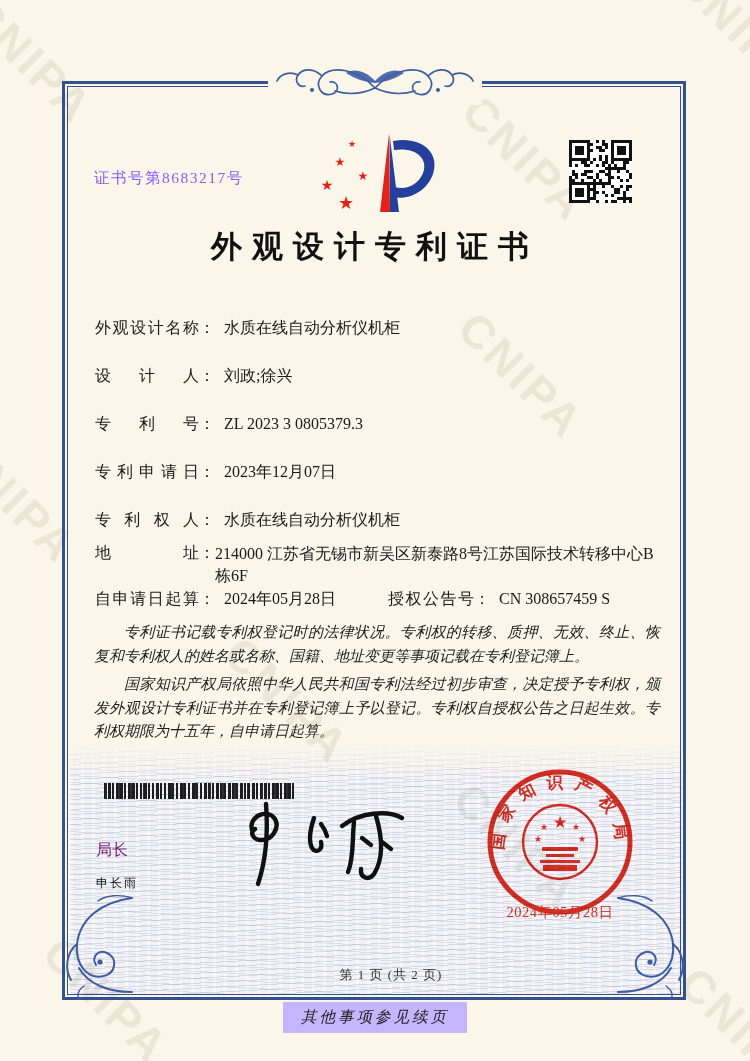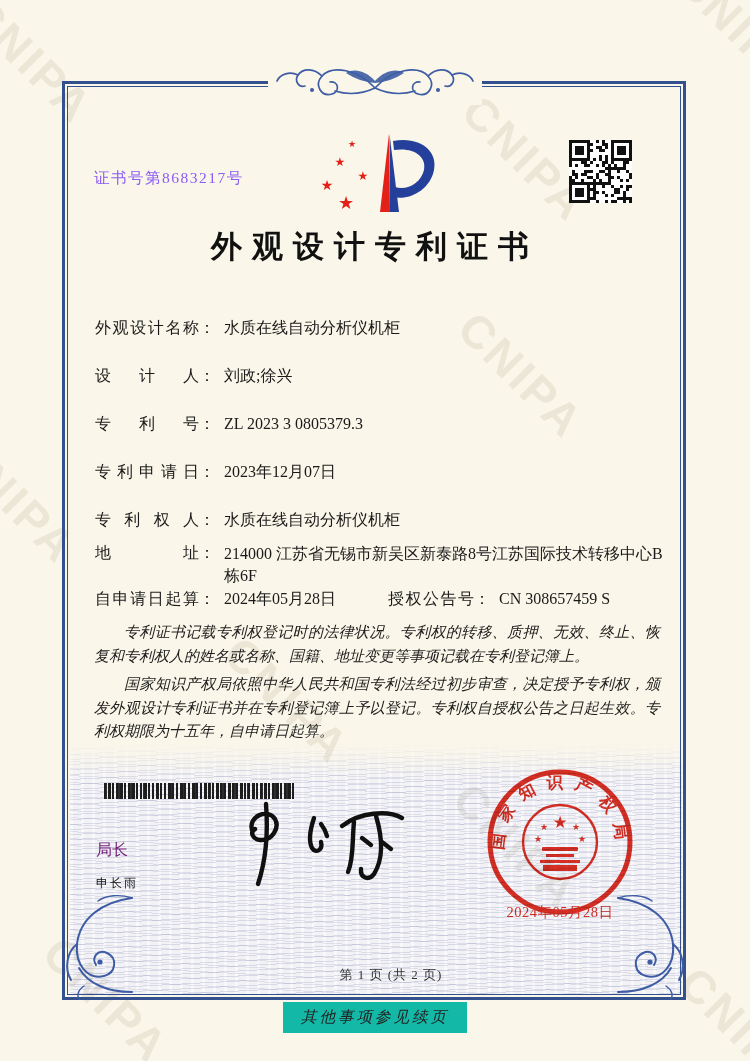--- a/index.html
+++ b/index.html
@@ -55,21 +55,21 @@
     position:absolute;left:0;top:226px;width:100%;text-align:center;z-index:5;
     font-size:31px;font-weight:bold;letter-spacing:10px;color:#111;
   }
   
   .fields{position:absolute;left:95px;top:318px;width:570px;z-index:5;font-size:16px;}
   .frow{position:absolute;left:0;white-space:nowrap;}
   .r0{top:0;} .r1{top:48px;} .r2{top:96px;} .r3{top:144px;} .r4{top:192px;}
   .r5{top:225px;} .r6{top:271px;}
   .flabel{display:inline-block;width:104px;text-align:justify;text-align-last:justify;vertical-align:top;}
   .fvalue{margin-left:9px;}
-  .addr-value{display:inline-block;margin-left:9px;width:452px;white-space:normal;line-height:22px;vertical-align:top;}
+  .addr-value{display:inline-block;width:452px;white-space:normal;line-height:22px;vertical-align:top;}
   .pair2{position:absolute;left:293px;top:0;white-space:nowrap;}
   .flabel-s{display:inline-block;width:86px;text-align:justify;text-align-last:justify;}
   
   .paras{
     position:absolute;left:94px;top:621px;width:566px;z-index:5;
     font-style:italic;font-size:15px;line-height:23.5px;text-align:justify;color:#1c1c1c;
   }
   .paras p{margin:0;text-indent:2em;}
   .paras p + p{margin-top:5px;}
   
@@ -80,21 +80,21 @@
       repeating-linear-gradient(90deg,#1d1d1d 0 1px,transparent 1px 6px),
       repeating-linear-gradient(90deg,#2e2e2e 0 3px,transparent 3px 13px);
   }
   .sig-title{position:absolute;left:96px;top:840px;z-index:5;font-family:"Liberation Sans",sans-serif;font-size:16px;color:#701a75;}
   .sig-name{position:absolute;left:96px;top:875px;z-index:5;font-family:"Liberation Sans",sans-serif;font-size:12px;letter-spacing:2px;color:#111;}
   .sig-hand{position:absolute;left:222px;top:796px;z-index:5;}
   .seal{position:absolute;left:481px;top:766px;z-index:7;mix-blend-mode:multiply;opacity:.93;}
   .page-num{position:absolute;left:16px;top:966px;width:100%;text-align:center;z-index:5;font-size:13px;color:#333;letter-spacing:1px;}
   .footer-note-wrap{position:absolute;left:0;top:1002px;width:100%;text-align:center;z-index:5;}
   .footer-note{
-    display:inline-block;background:#14b8a6;padding:5px 18px;
+    display:inline-block;background:#c4b5fd;padding:5px 18px;
     font-style:italic;font-size:15.5px;letter-spacing:3px;color:#222;
   }
 </style>
 </head>
 <body>
 
 <span class="wm wm1">CNIPA</span>
 <span class="wm wm2">CNIPA</span>
 <span class="wm wm3">CNIPA</span>
 <span class="wm wm4">CNIPA</span>

